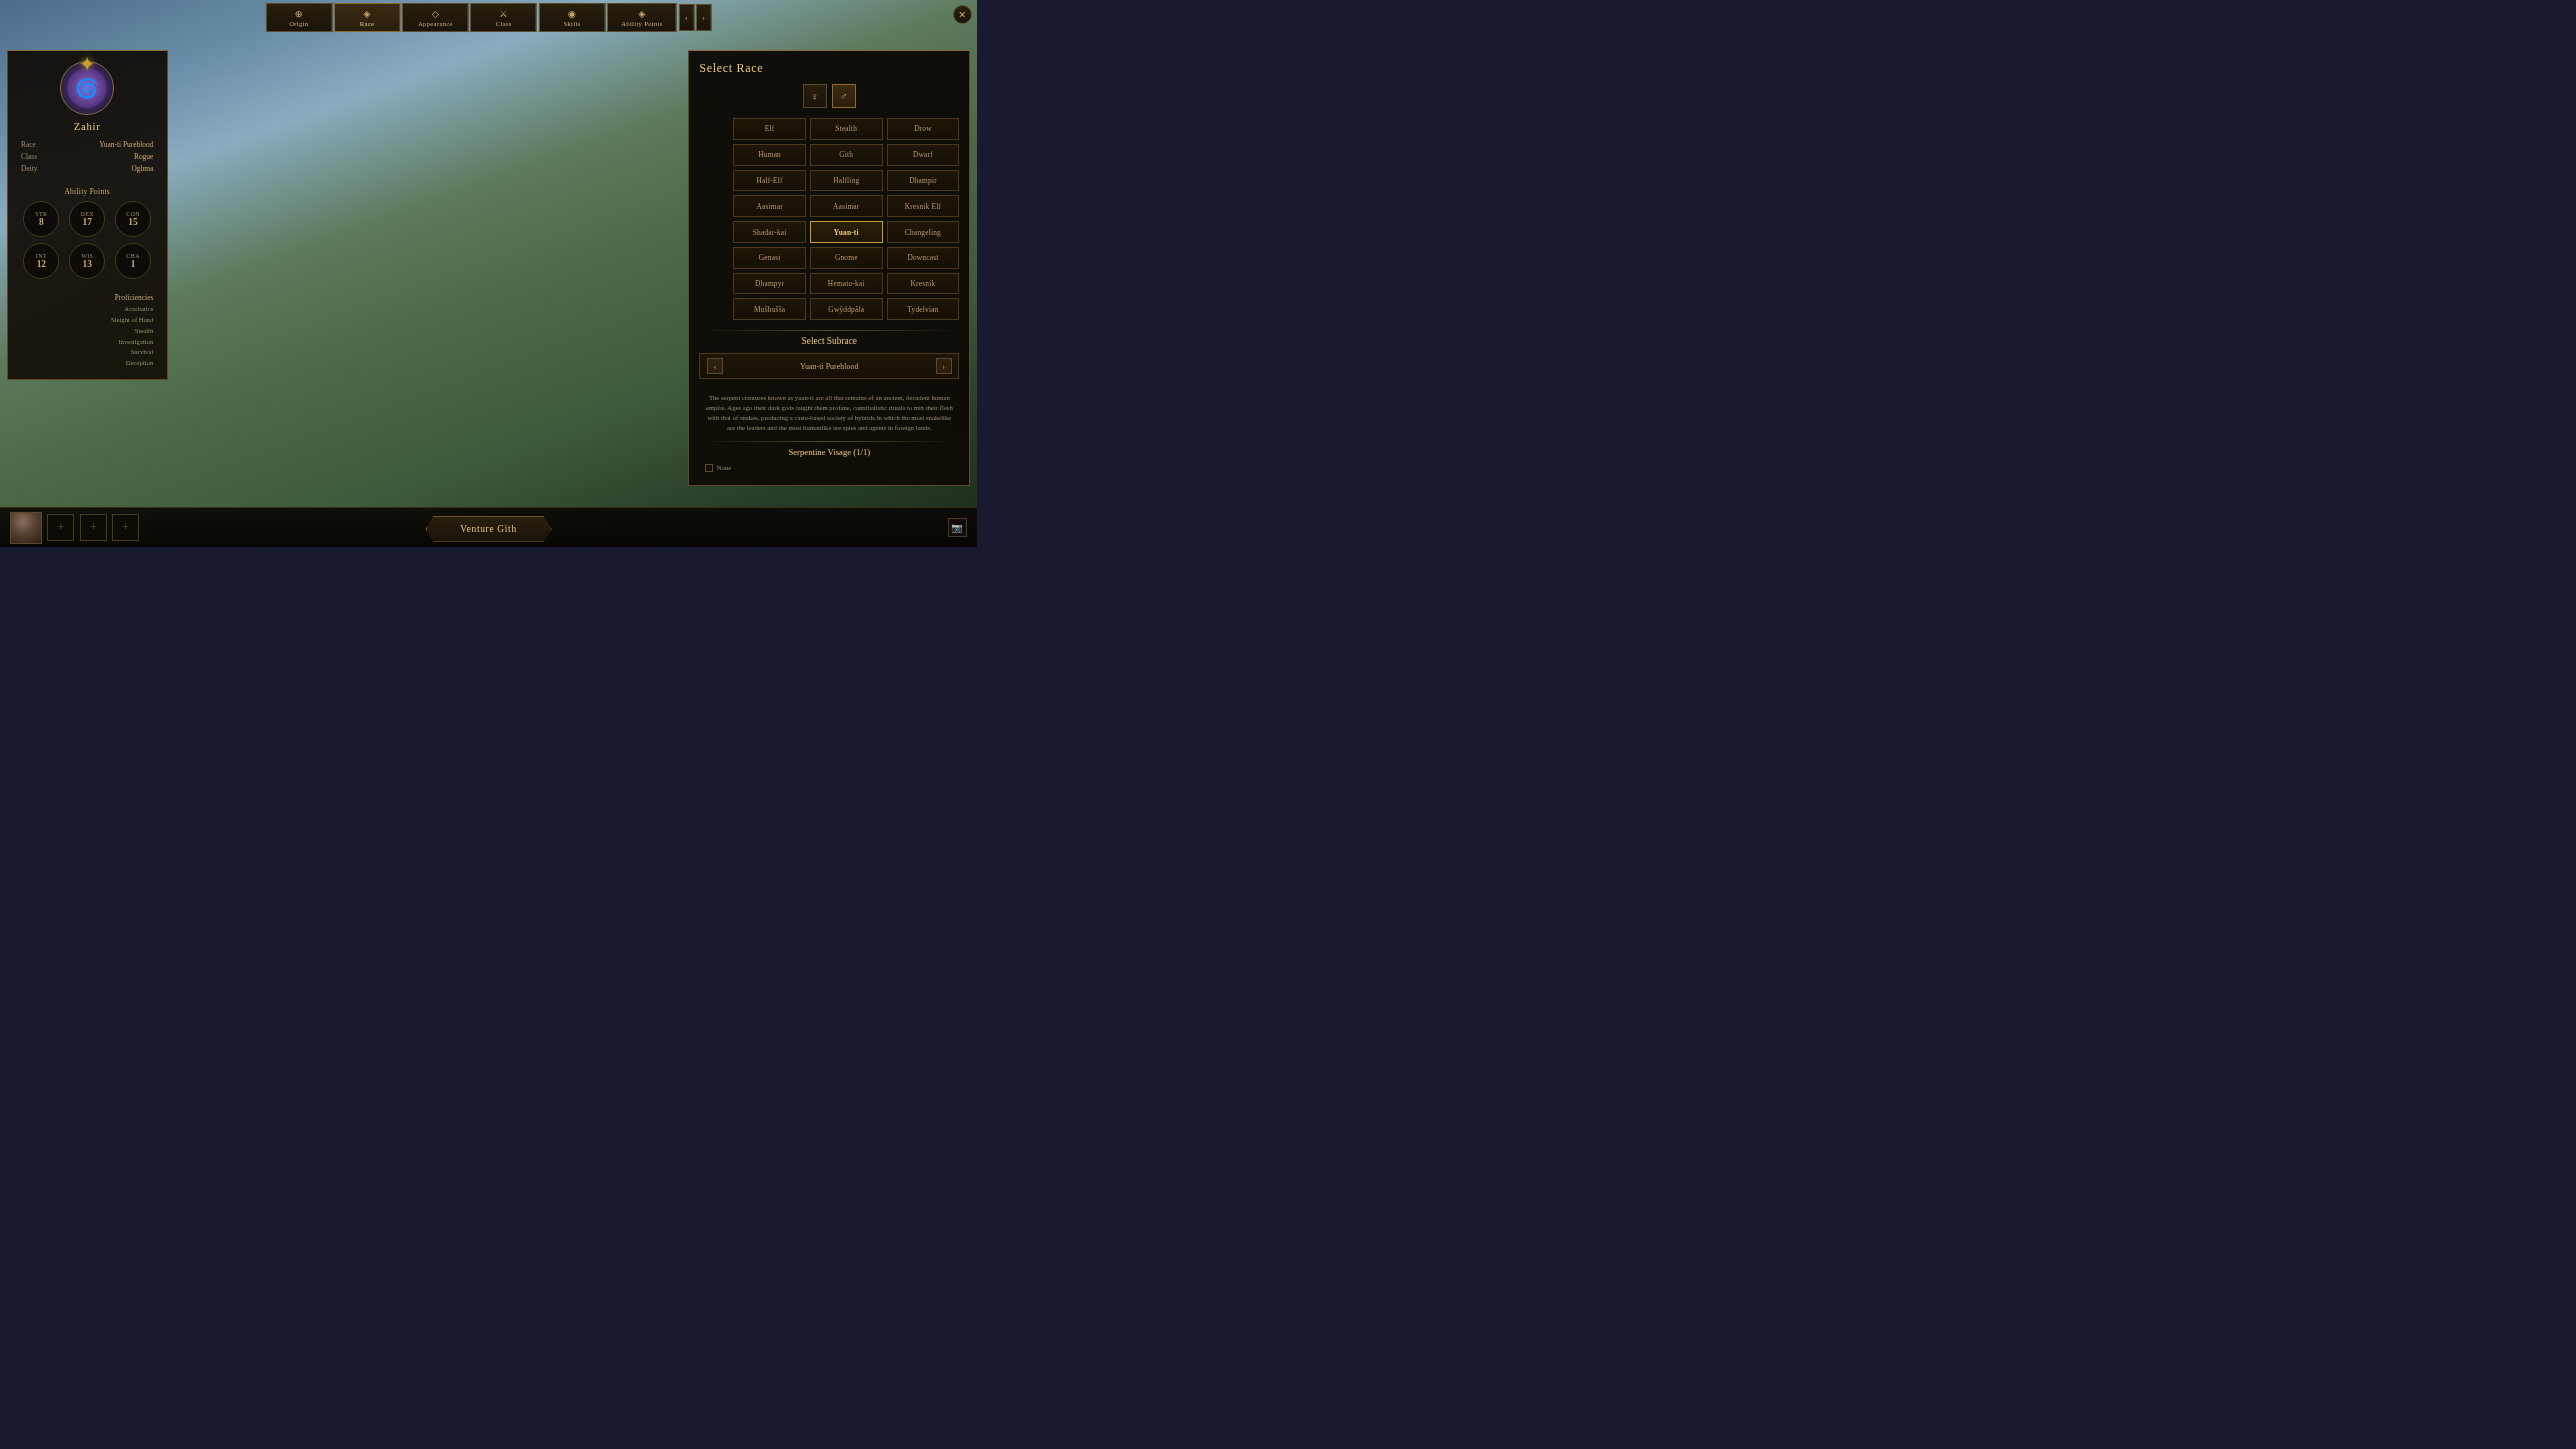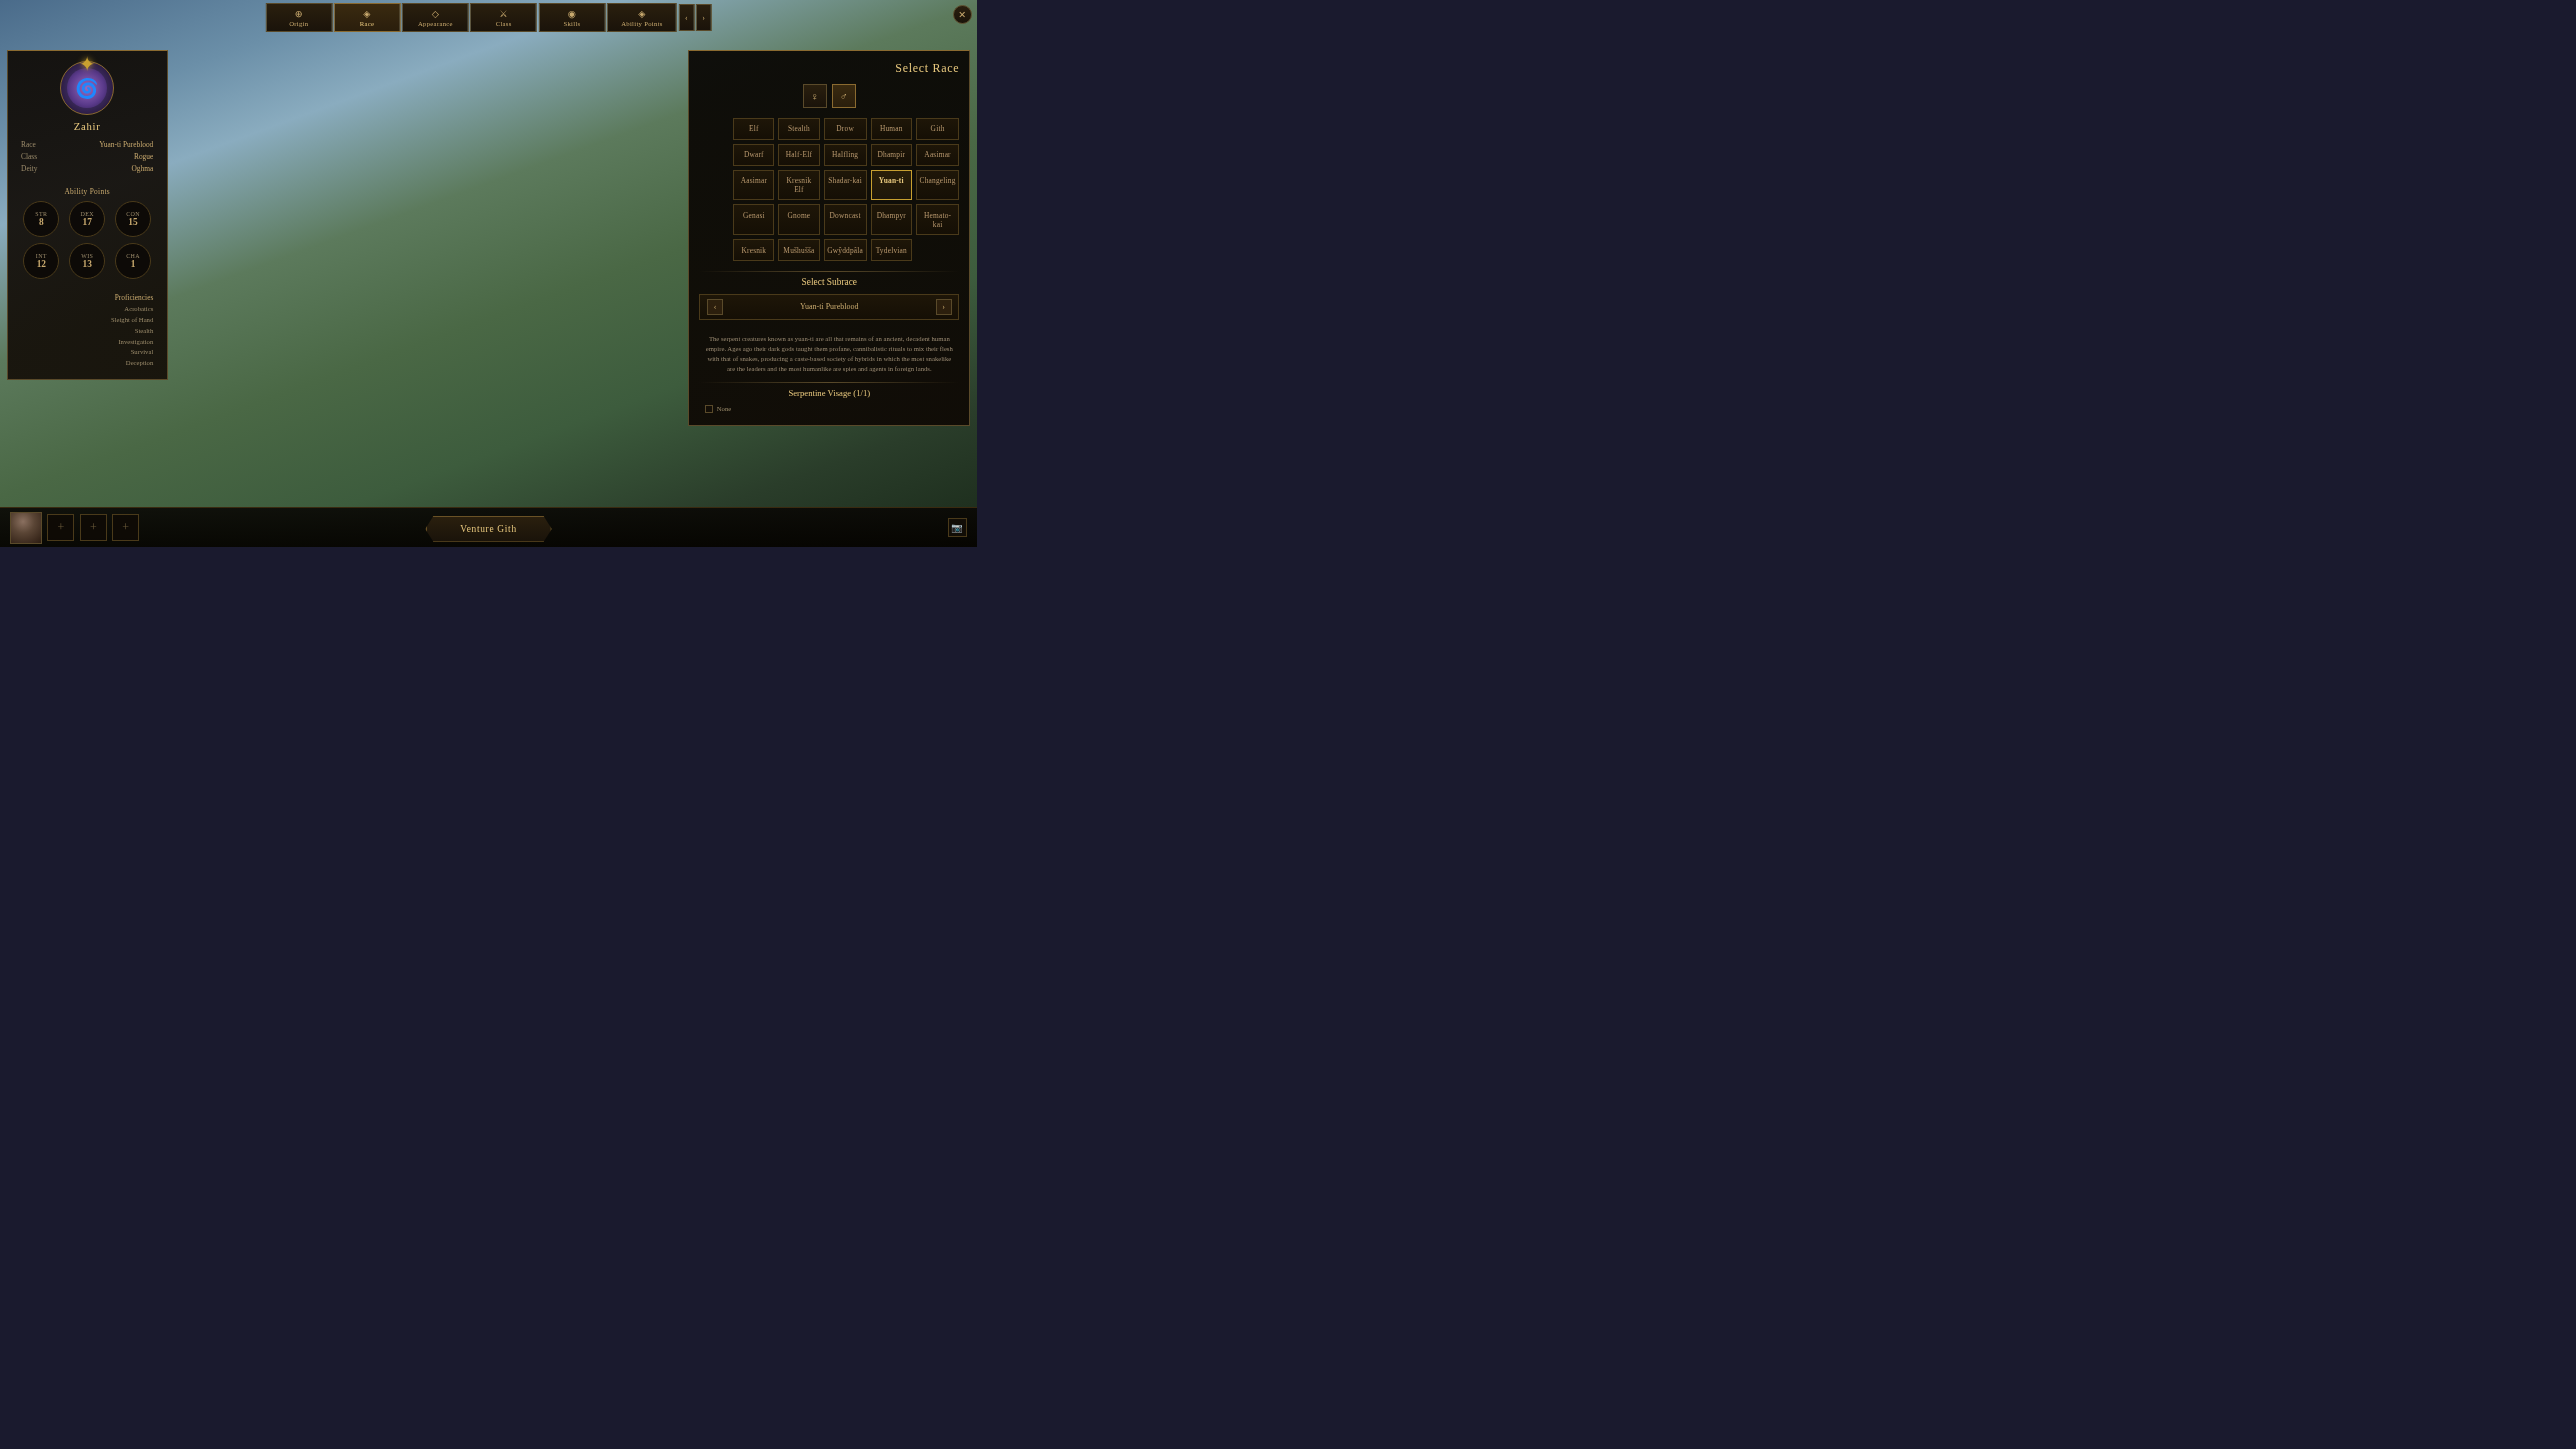--- a/index.html
+++ b/index.html
@@ -247,21 +247,21 @@
       background: linear-gradient(180deg, rgba(10,8,5,0.95) 0%, rgba(15,10,5,0.95) 100%);
       border: 0.7px solid #5a4a2a;
       border-top: 1.3px solid #8a6a30;
       padding: 10px;
       z-index: 50;
     }
 
     .panel-title {
       color: #e8c87e;
       font-size: 12px;
-      text-align: right;
+      text-align: left;
       margin-bottom: 8px;
       letter-spacing: 0.7px;
     }
 
     .gender-selector {
       display: flex;
       justify-content: center;
       gap: 5.4px;
       margin-bottom: 10px;
     }
@@ -279,21 +279,21 @@
       font-size: 10.7px;
     }
 
     .gender-btn.active {
       border-color: #8a6a30;
       background: linear-gradient(180deg, #3a2a10 0%, #2a1e0c 100%);
     }
 
     .race-grid {
       display: grid;
-      grid-template-columns: repeat(5, 1fr);
+      grid-template-columns: repeat(3, 1fr);
       gap: 4px;
       margin-bottom: 10px;
       padding-left: 34px;
     }
 
     .race-btn {
       padding: 5.4px 2.7px;
       background: linear-gradient(180deg, #1e1608 0%, #150f05 100%);
       border: 0.7px solid #4a3a1a;
       color: #b8986e;

